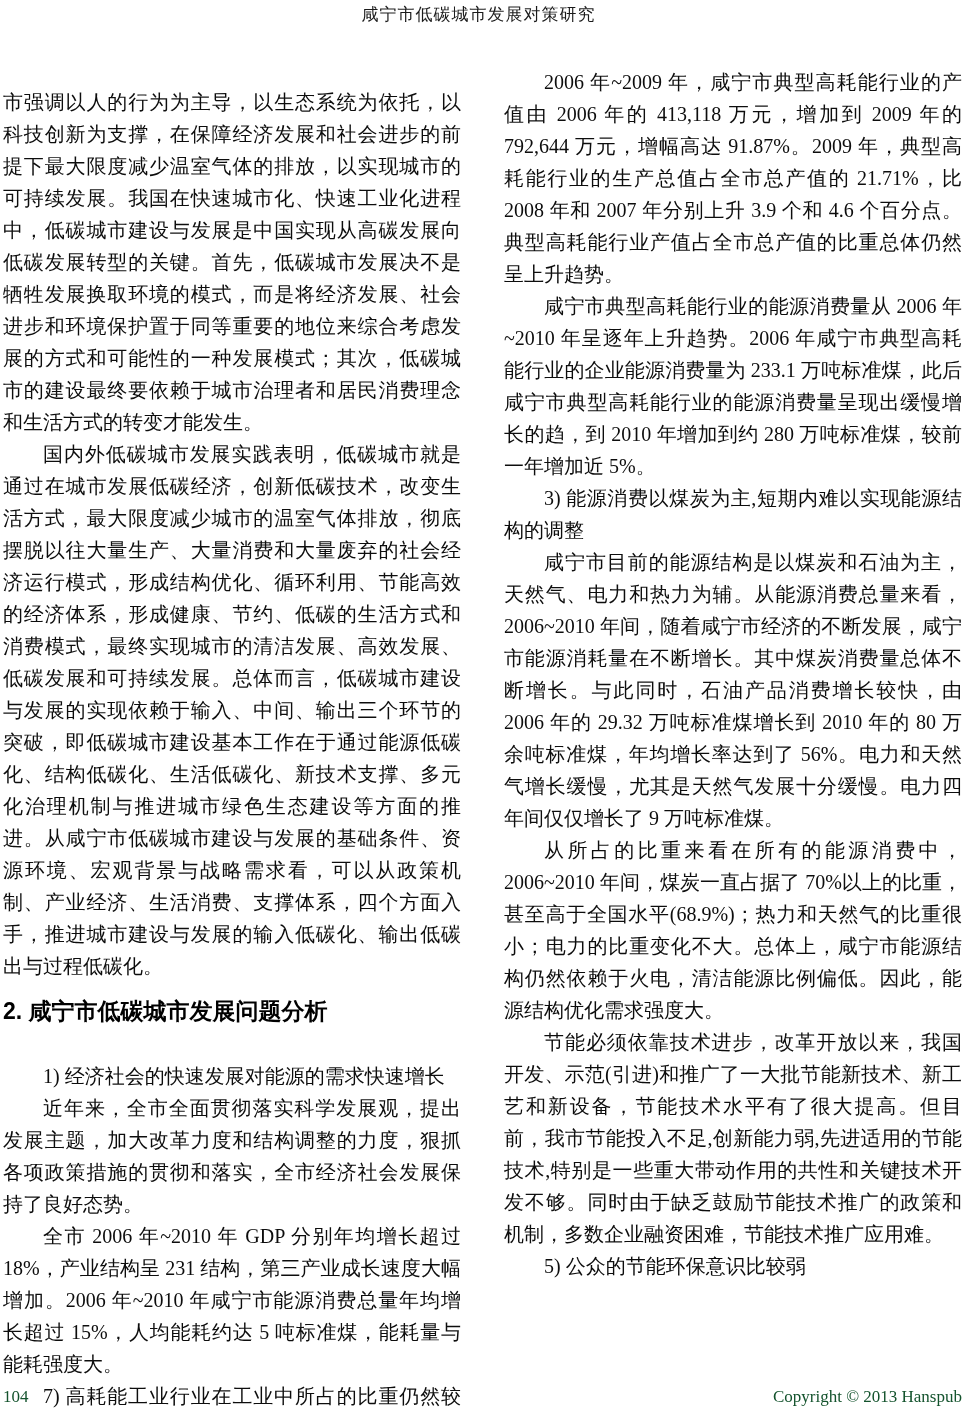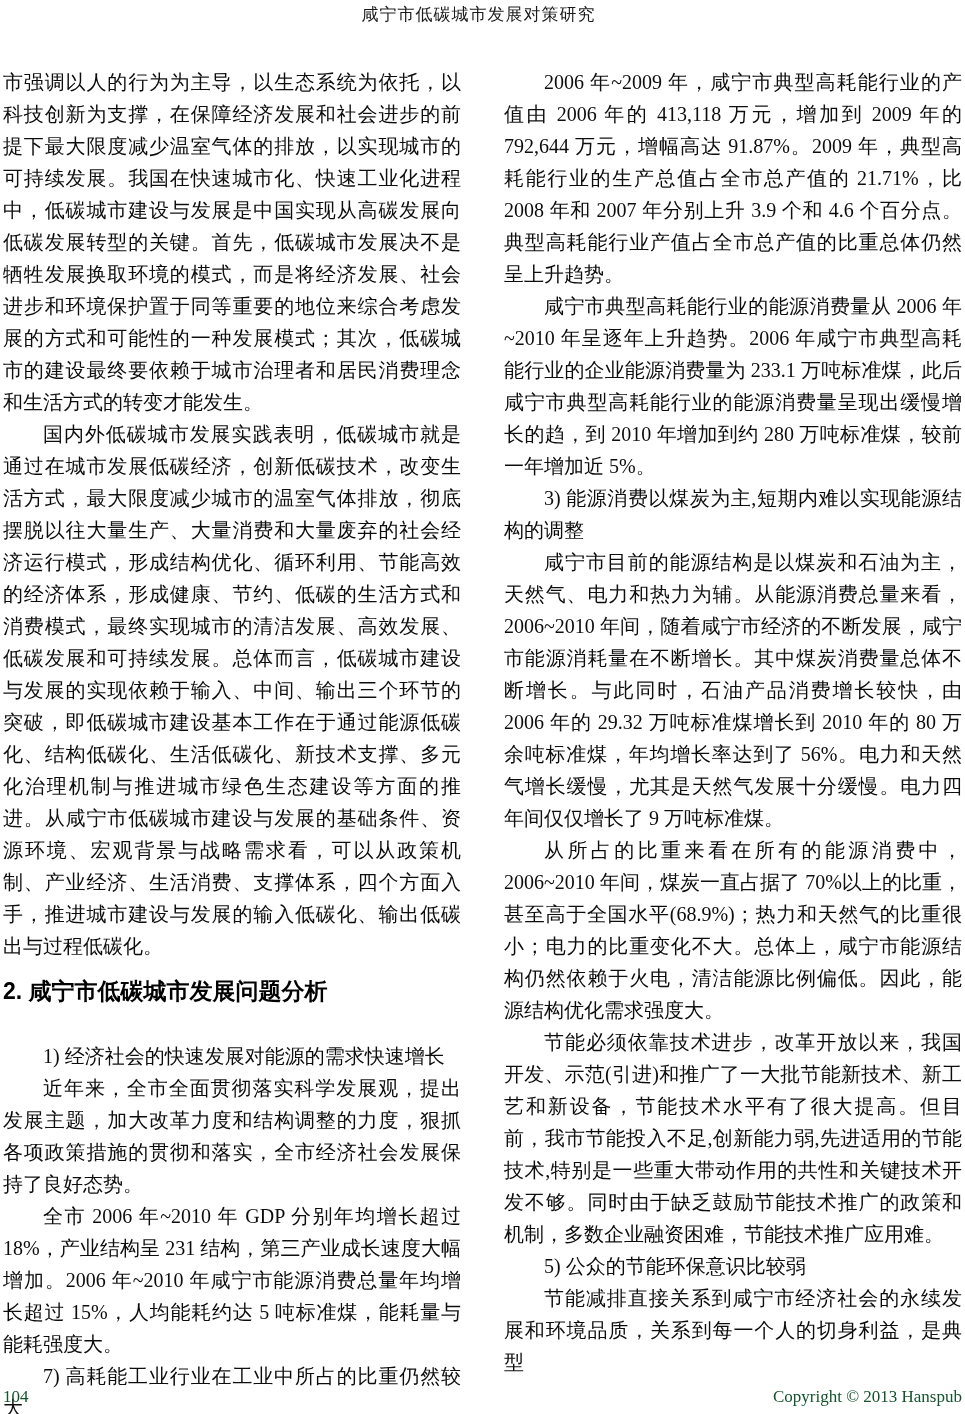--- a/index.html
+++ b/index.html
@@ -27,21 +27,21 @@
     font-size: 20px;
     line-height: 32px;
     color: #0d0d0d;
   }
   .col-left  { left: 3px; }
   .col-right { left: 504px; }
   .para {
     margin: 0;
     text-indent: 2em;
   }
-  .para.noindent { text-indent: 0; }
+  .para.noindent { text-indent: 0; margin-top: 20px; }
   .section-heading {
     font-family: "Liberation Sans", "DejaVu Sans", sans-serif;
     font-weight: bold;
     font-size: 23px;
     line-height: 33px;
     margin: 13px 0 32px 0;
     text-align: left;
     text-indent: 0;
     color: #000;
   }
@@ -71,19 +71,18 @@
 </div>
 
 <div class="col col-right">
   <p class="para">2006 年~2009 年，咸宁市典型高耗能行业的产值由 2006 年的 413,118 万元，增加到 2009 年的 792,644 万元，增幅高达 91.87%。2009 年，典型高耗能行业的生产总值占全市总产值的 21.71%，比 2008 年和 2007 年分别上升 3.9 个和 4.6 个百分点。典型高耗能行业产值占全市总产值的比重总体仍然呈上升趋势。</p>
   <p class="para">咸宁市典型高耗能行业的能源消费量从 2006 年~2010 年呈逐年上升趋势。2006 年咸宁市典型高耗能行业的企业能源消费量为 233.1 万吨标准煤，此后咸宁市典型高耗能行业的能源消费量呈现出缓慢增长的趋，到 2010 年增加到约 280 万吨标准煤，较前一年增加近 5%。</p>
   <p class="para">3) 能源消费以煤炭为主,短期内难以实现能源结构的调整</p>
   <p class="para">咸宁市目前的能源结构是以煤炭和石油为主，天然气、电力和热力为辅。从能源消费总量来看，2006~2010 年间，随着咸宁市经济的不断发展，咸宁市能源消耗量在不断增长。其中煤炭消费量总体不断增长。与此同时，石油产品消费增长较快，由 2006 年的 29.32 万吨标准煤增长到 2010 年的 80 万余吨标准煤，年均增长率达到了 56%。电力和天然气增长缓慢，尤其是天然气发展十分缓慢。电力四年间仅仅增长了 9 万吨标准煤。</p>
   <p class="para">从所占的比重来看在所有的能源消费中，2006~2010 年间，煤炭一直占据了 70%以上的比重，甚至高于全国水平(68.9%)；热力和天然气的比重很小；电力的比重变化不大。总体上，咸宁市能源结构仍然依赖于火电，清洁能源比例偏低。因此，能源结构优化需求强度大。</p>
   <p class="para">节能必须依靠技术进步，改革开放以来，我国开发、示范(引进)和推广了一大批节能新技术、新工艺和新设备，节能技术水平有了很大提高。但目前，我市节能投入不足,创新能力弱,先进适用的节能技术,特别是一些重大带动作用的共性和关键技术开发不够。同时由于缺乏鼓励节能技术推广的政策和机制，多数企业融资困难，节能技术推广应用难。</p>
   <p class="para">5) 公众的节能环保意识比较弱</p>
-  <p class="para">节能减排直接关系到咸宁市经济社会的永续发展和环境品质，关系到每一个人的切身利益，是典型</p>
 </div>
 
 <div class="footer">
   <span>104</span>
   <span>Copyright © 2013 Hanspub</span>
 </div>
 
 </body></html>

